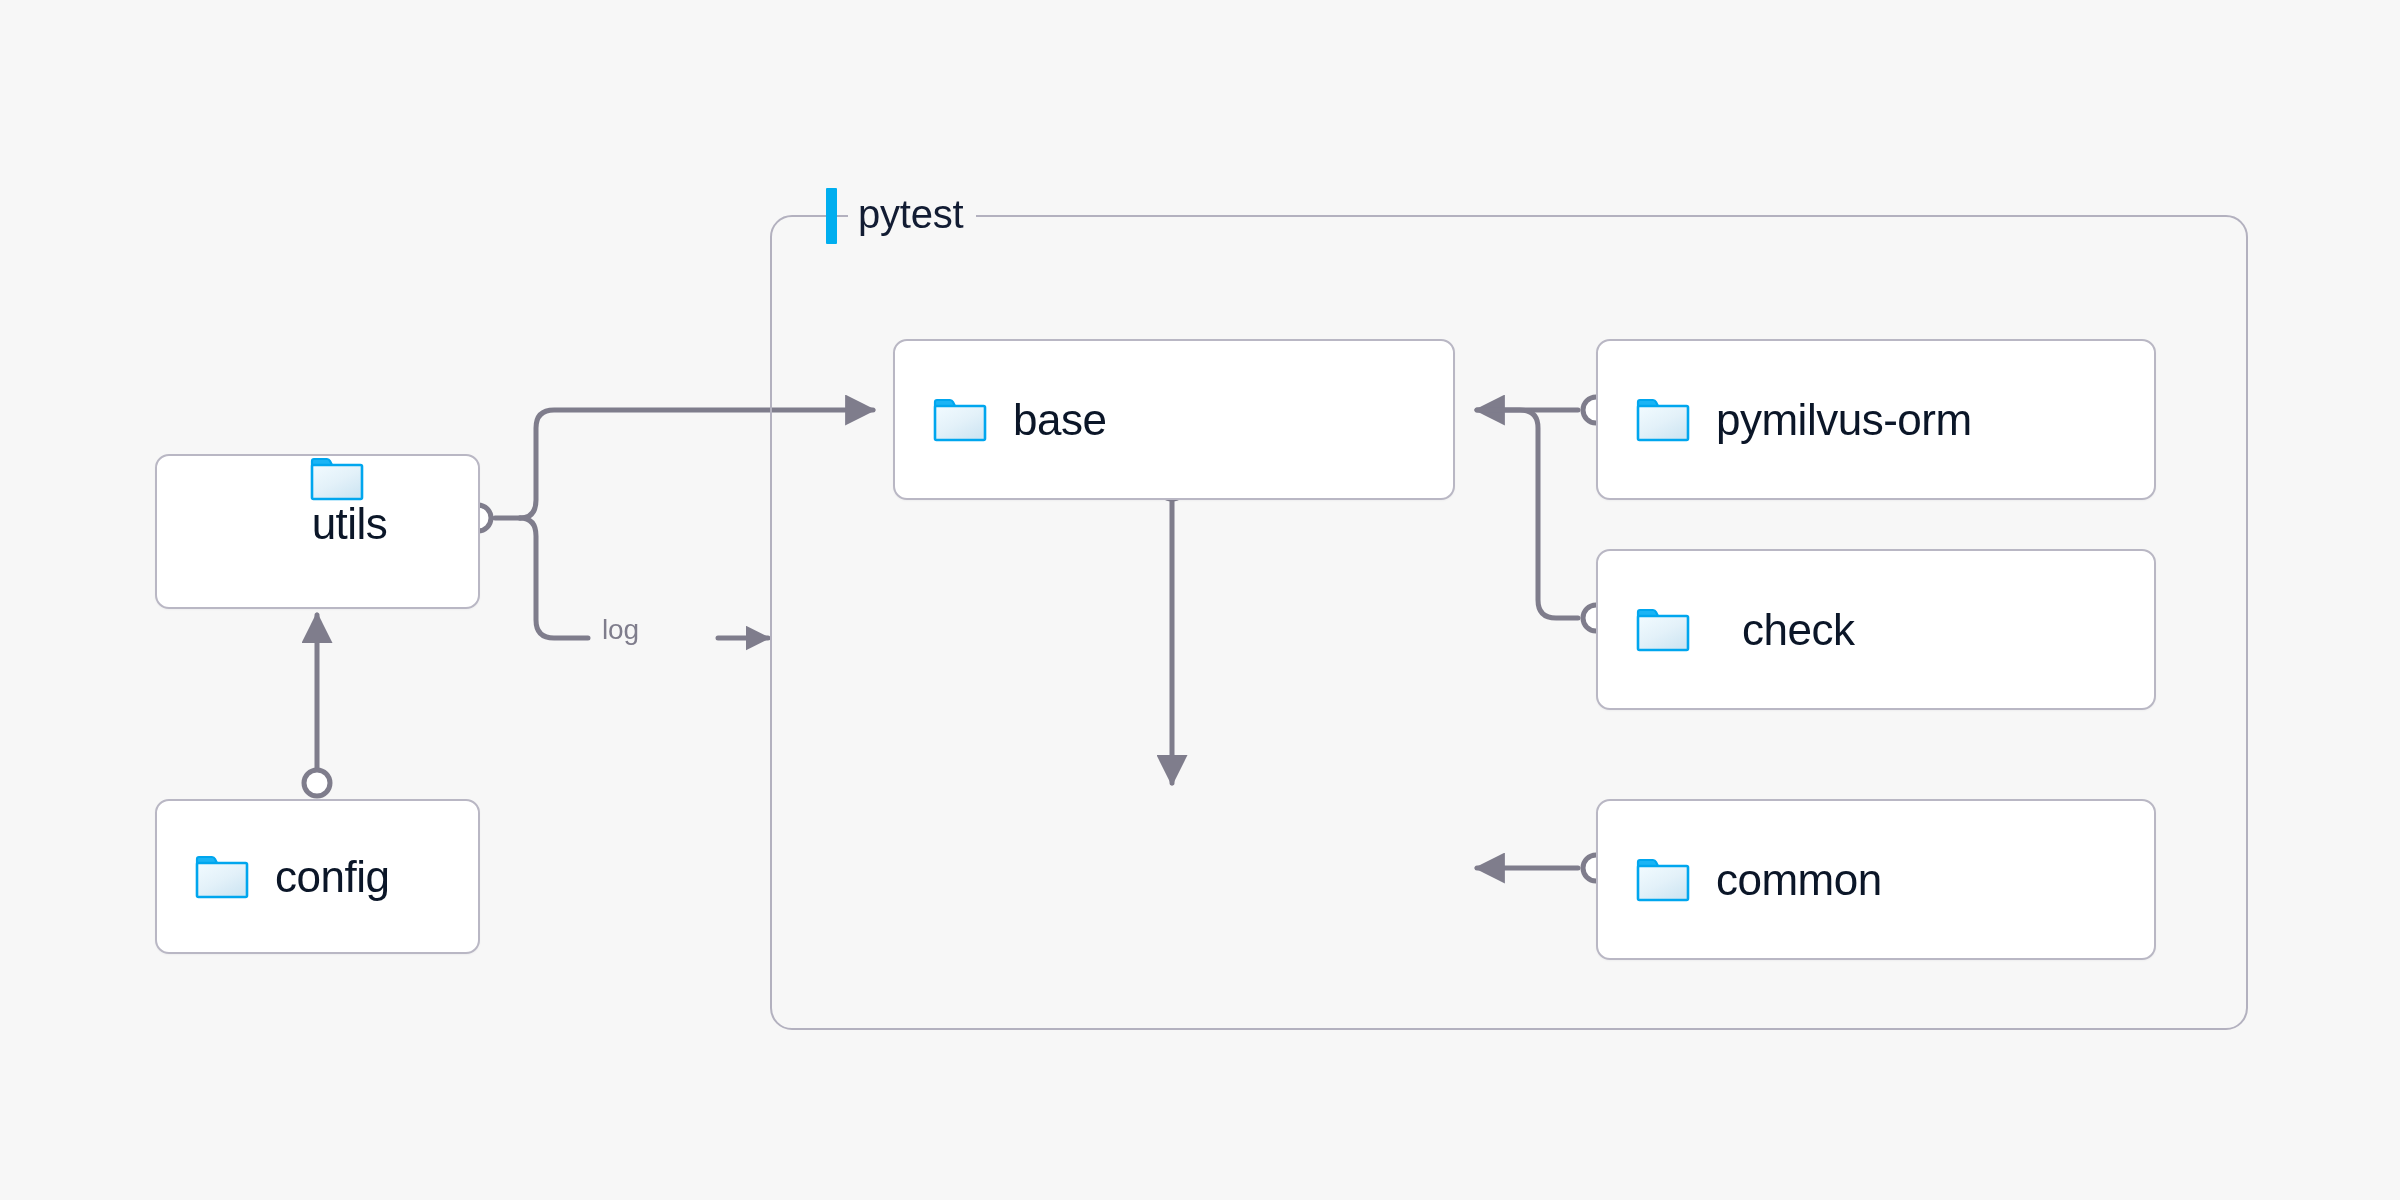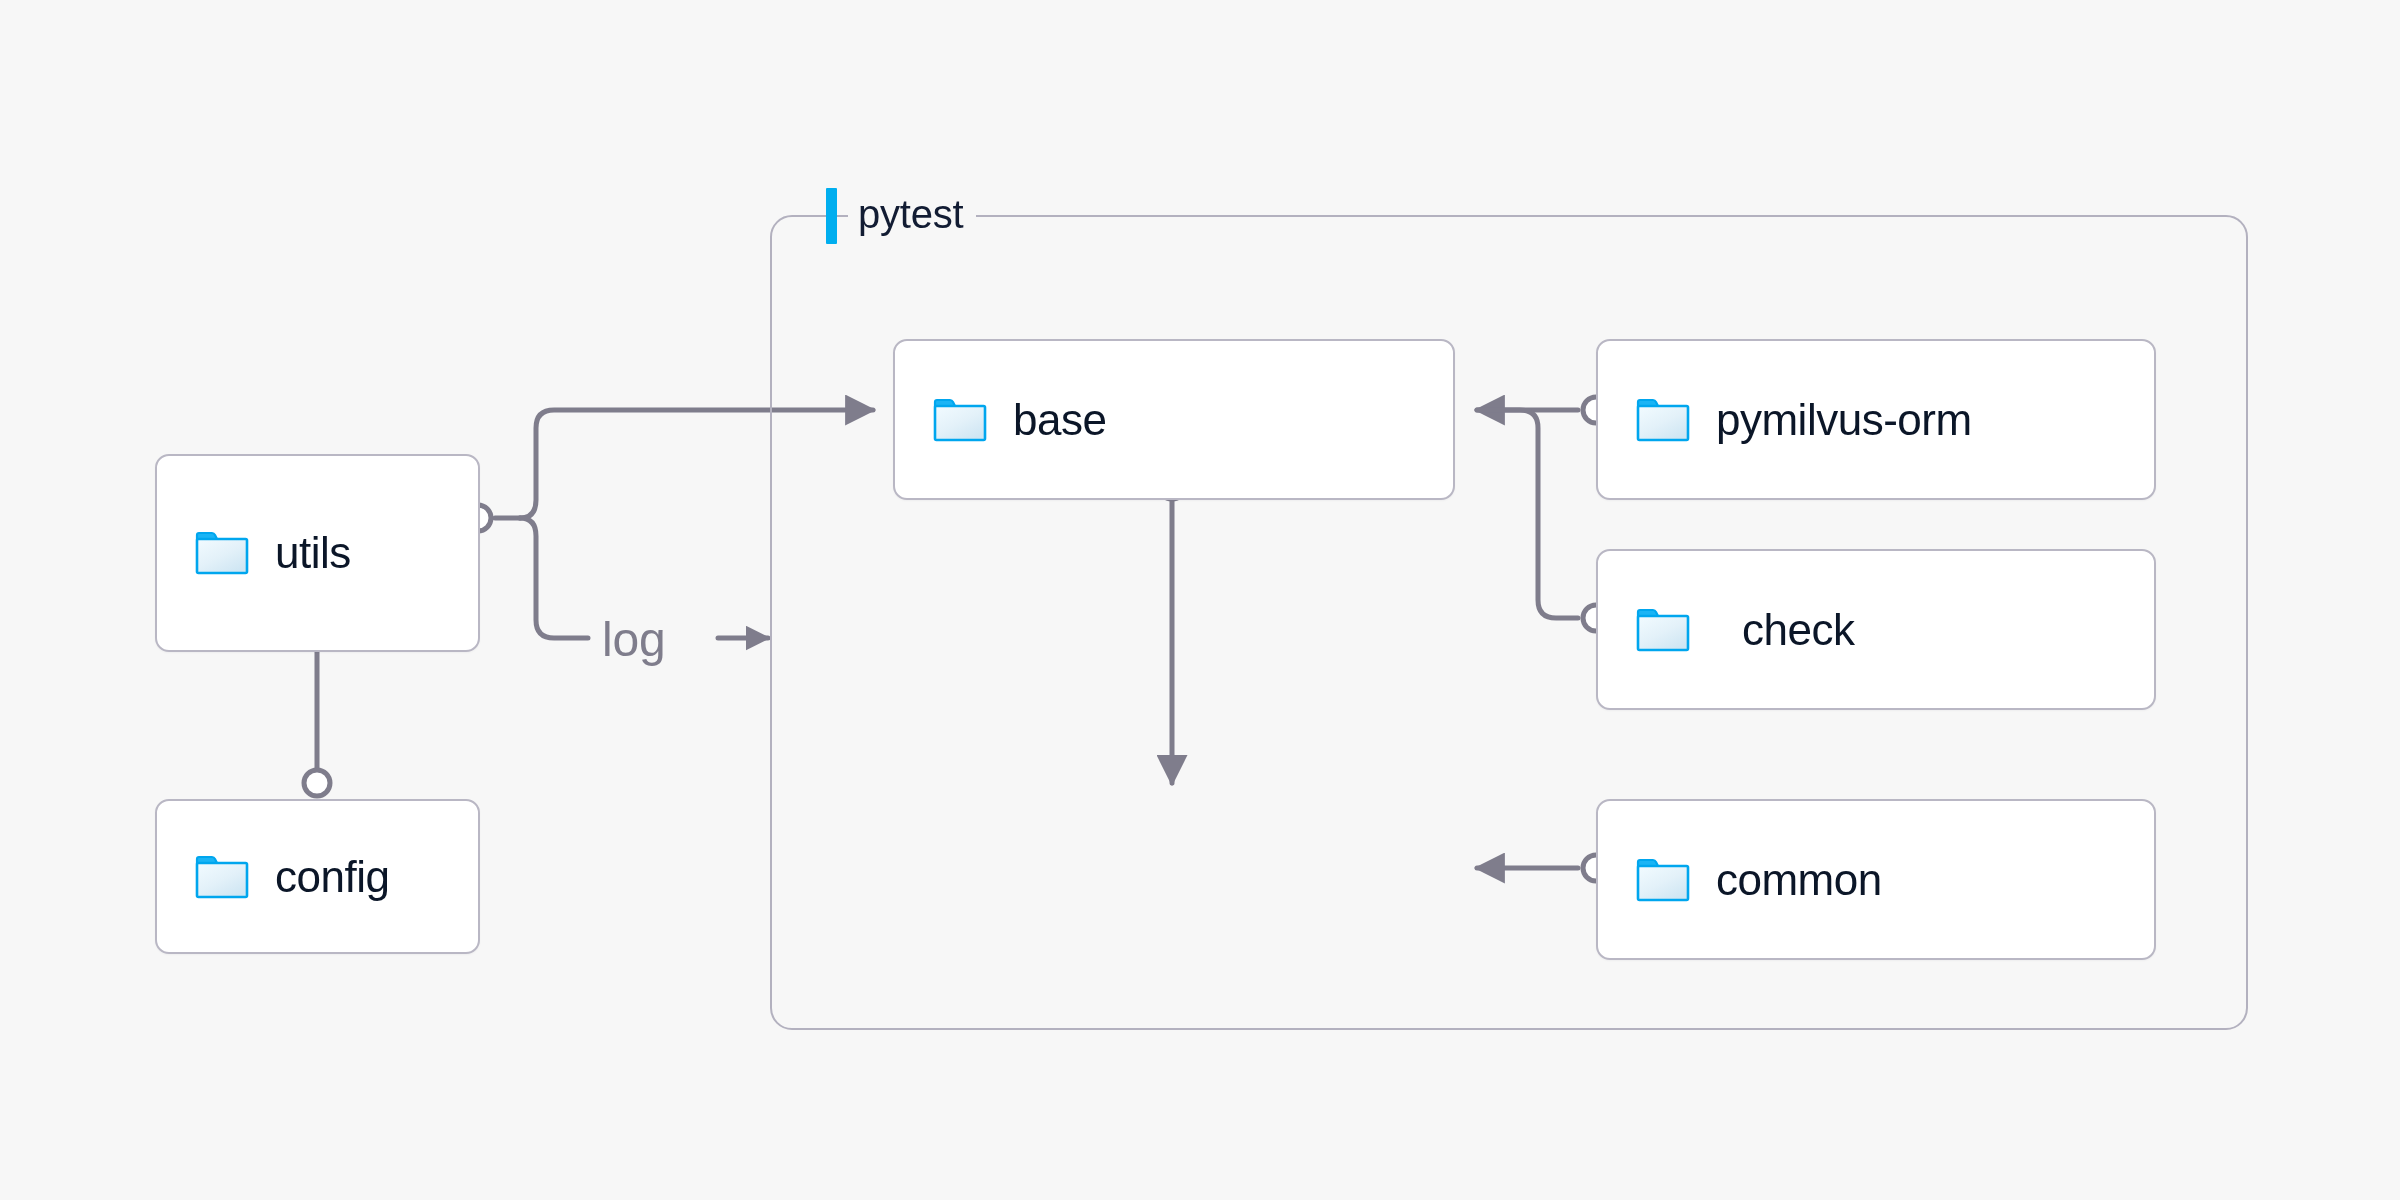--- a/index.html
+++ b/index.html
@@ -93,21 +93,21 @@
     height: 46px;
     flex: 0 0 auto;
     display: block;
   }
 
   
   .edge-label {
     position: absolute;
     z-index: 4;
     color: #7f7d8c;
-    font-size: 48px;
+    font-size: 28px;
     line-height: 1;
     letter-spacing: -0.2px;
     white-space: nowrap;
   }
 </style>
 </head>
 <body>
 
 <div id="stage">
 
@@ -155,21 +155,21 @@
       <circle cx="1596" cy="868" r="13"></circle>
     </g>
   </svg>
 
   <div class="group-box" style="left:770px; top:215px; width:1478px; height:815px;"></div>
 
   <div class="group-accent" style="left:826px; top:188px; height:56px;"></div>
 
   <div class="group-label" style="left:848px; top:194px;">pytest</div>
 
-  <div class="node" style="left:155px; top:440px; width:325px; height:198px;">
+  <div class="node" style="left:155px; top:440px; width:325px; height:155px;flex-direction:column;">
     <svg class="folder-icon" viewBox="0 0 54 46" xmlns="http://www.w3.org/2000/svg">
       <path d="M2 10 L2 5 Q2 3 4 3 L17 3 Q19 3 20 5 L22 9 L2 9 Z" fill="#1ab4f5" stroke="#00a6ee" stroke-width="2.2" stroke-linejoin="round"></path>
       <rect x="2" y="9" width="50" height="34" rx="1.5" fill="url(#folderFill)" stroke="#00a6ee" stroke-width="2.6"></rect>
     </svg>
     <span class="label">utils</span>
   </div>
 
   <div class="node" style="left:155px; top:785px; width:325px; height:155px;">
     <svg class="folder-icon" viewBox="0 0 54 46" xmlns="http://www.w3.org/2000/svg">
       <path d="M2 10 L2 5 Q2 3 4 3 L17 3 Q19 3 20 5 L22 9 L2 9 Z" fill="#1ab4f5" stroke="#00a6ee" stroke-width="2.2" stroke-linejoin="round"></path>

